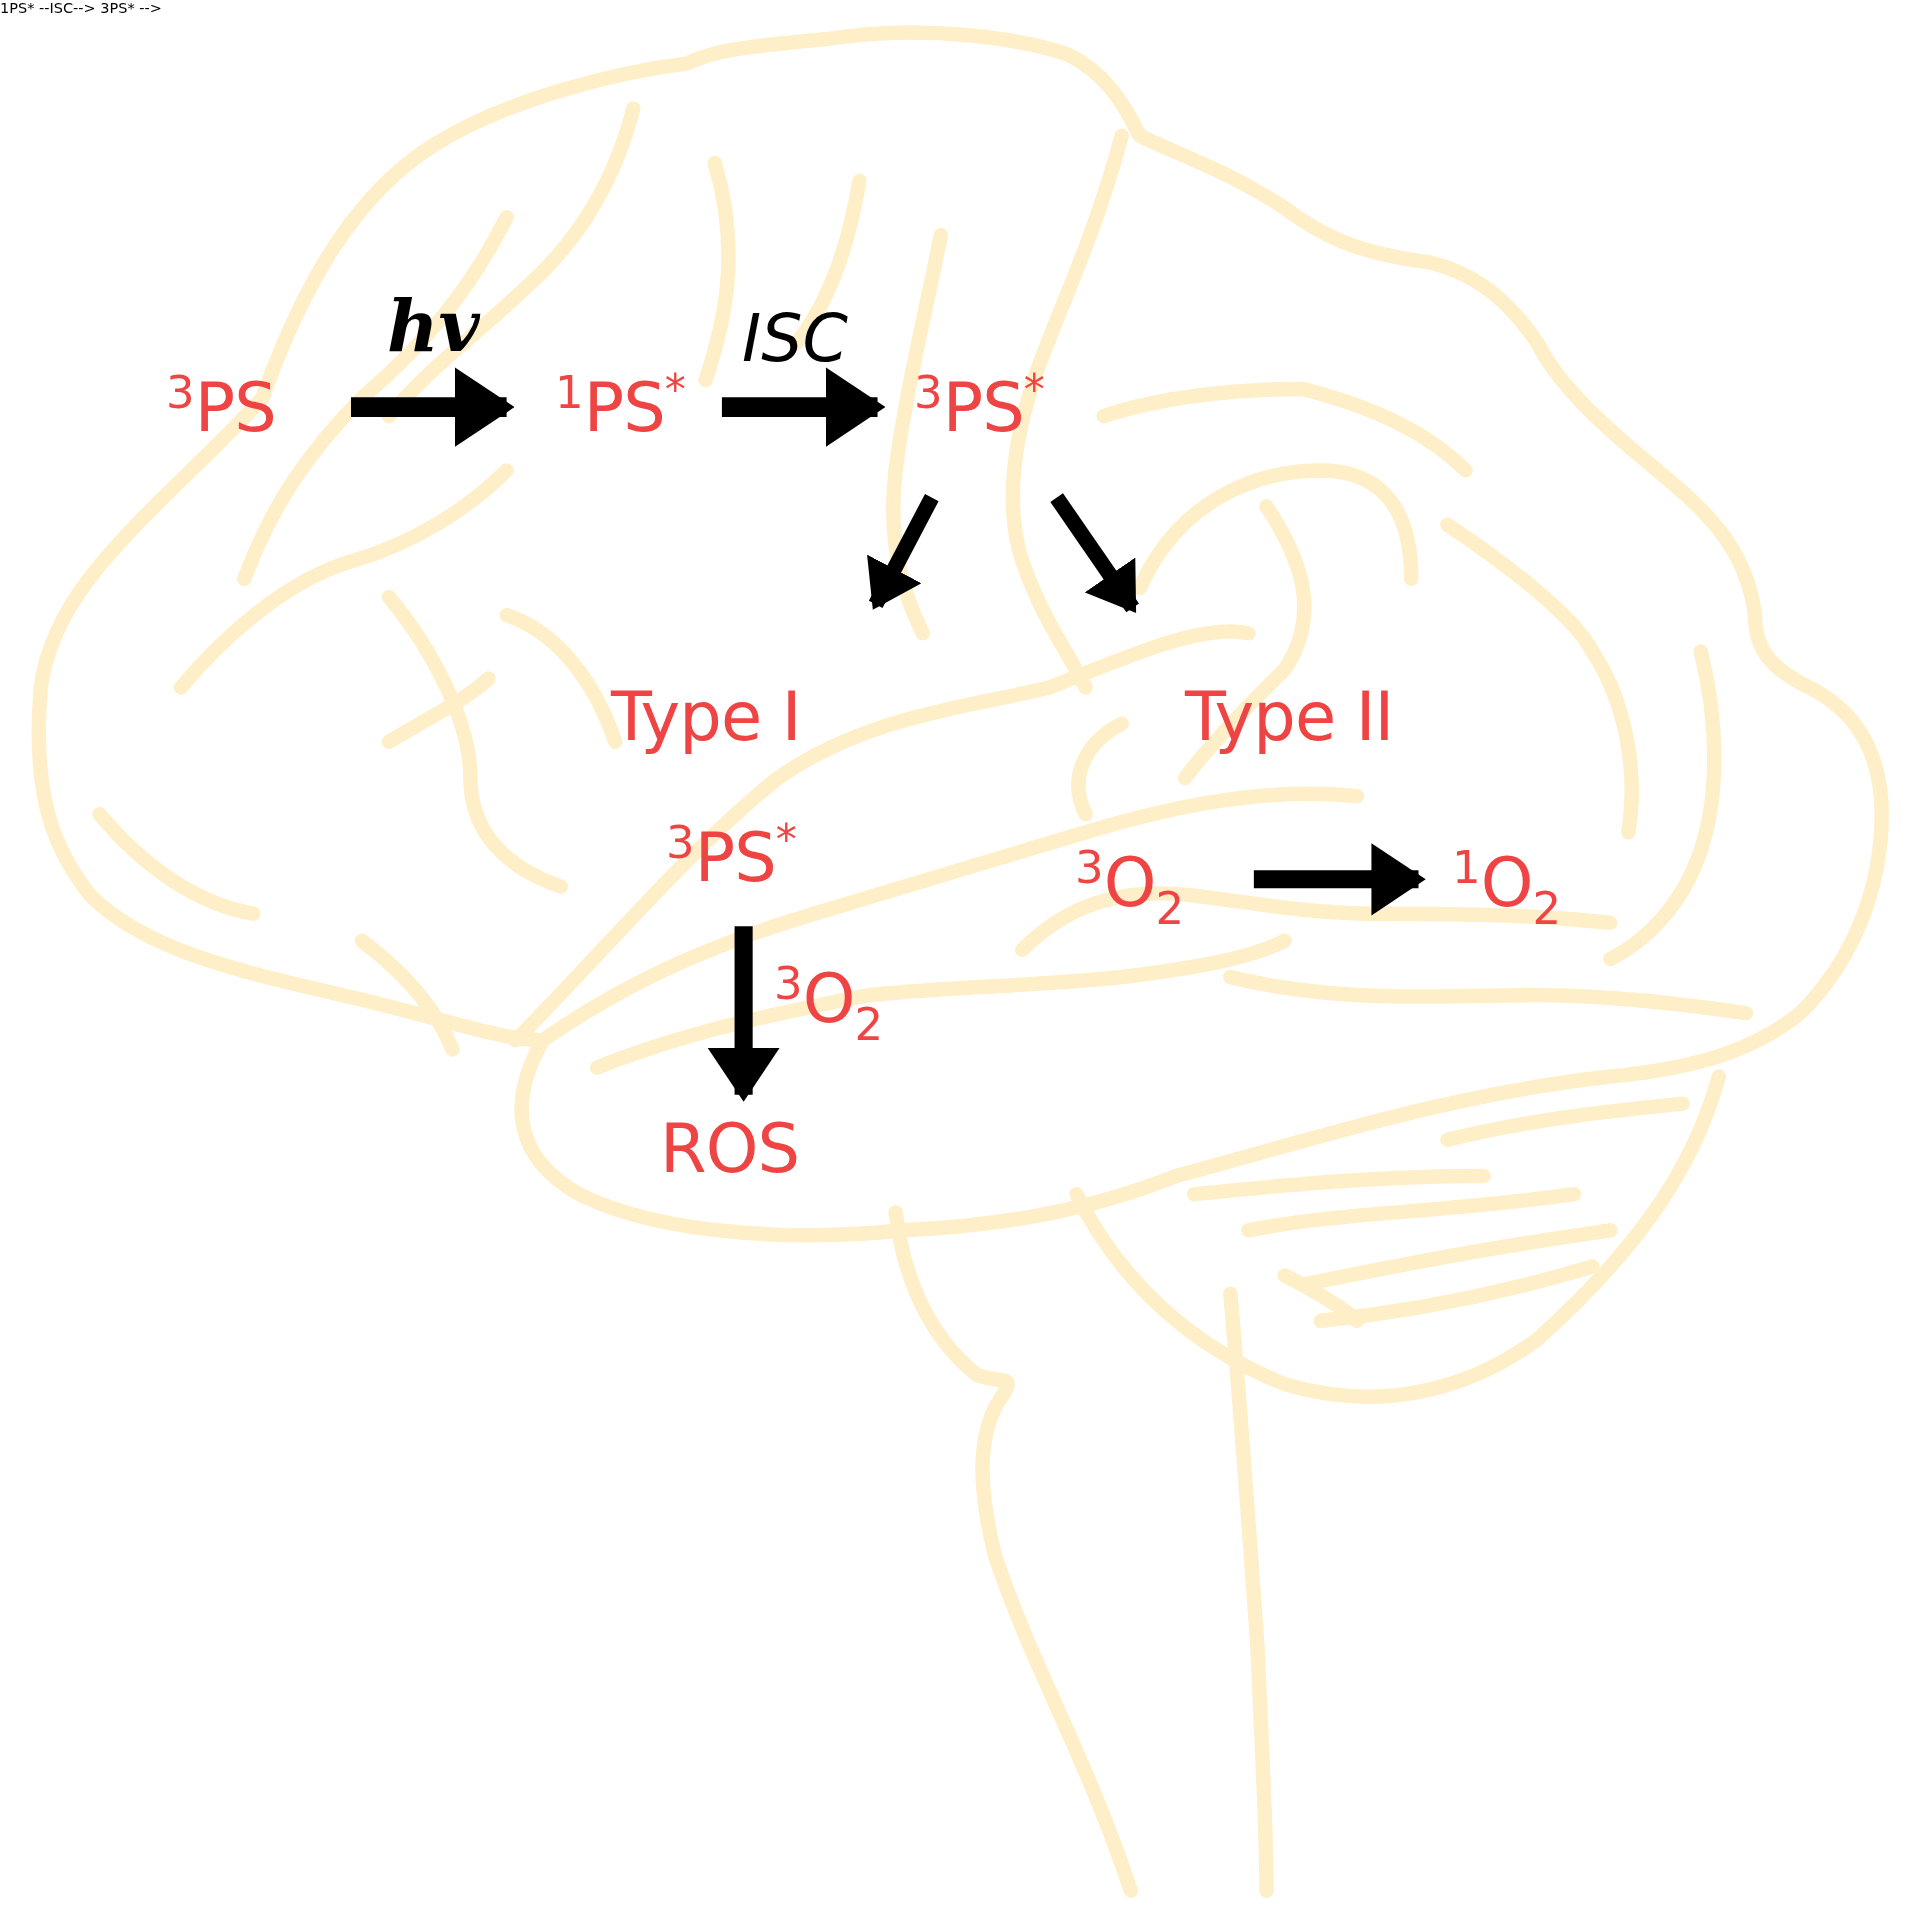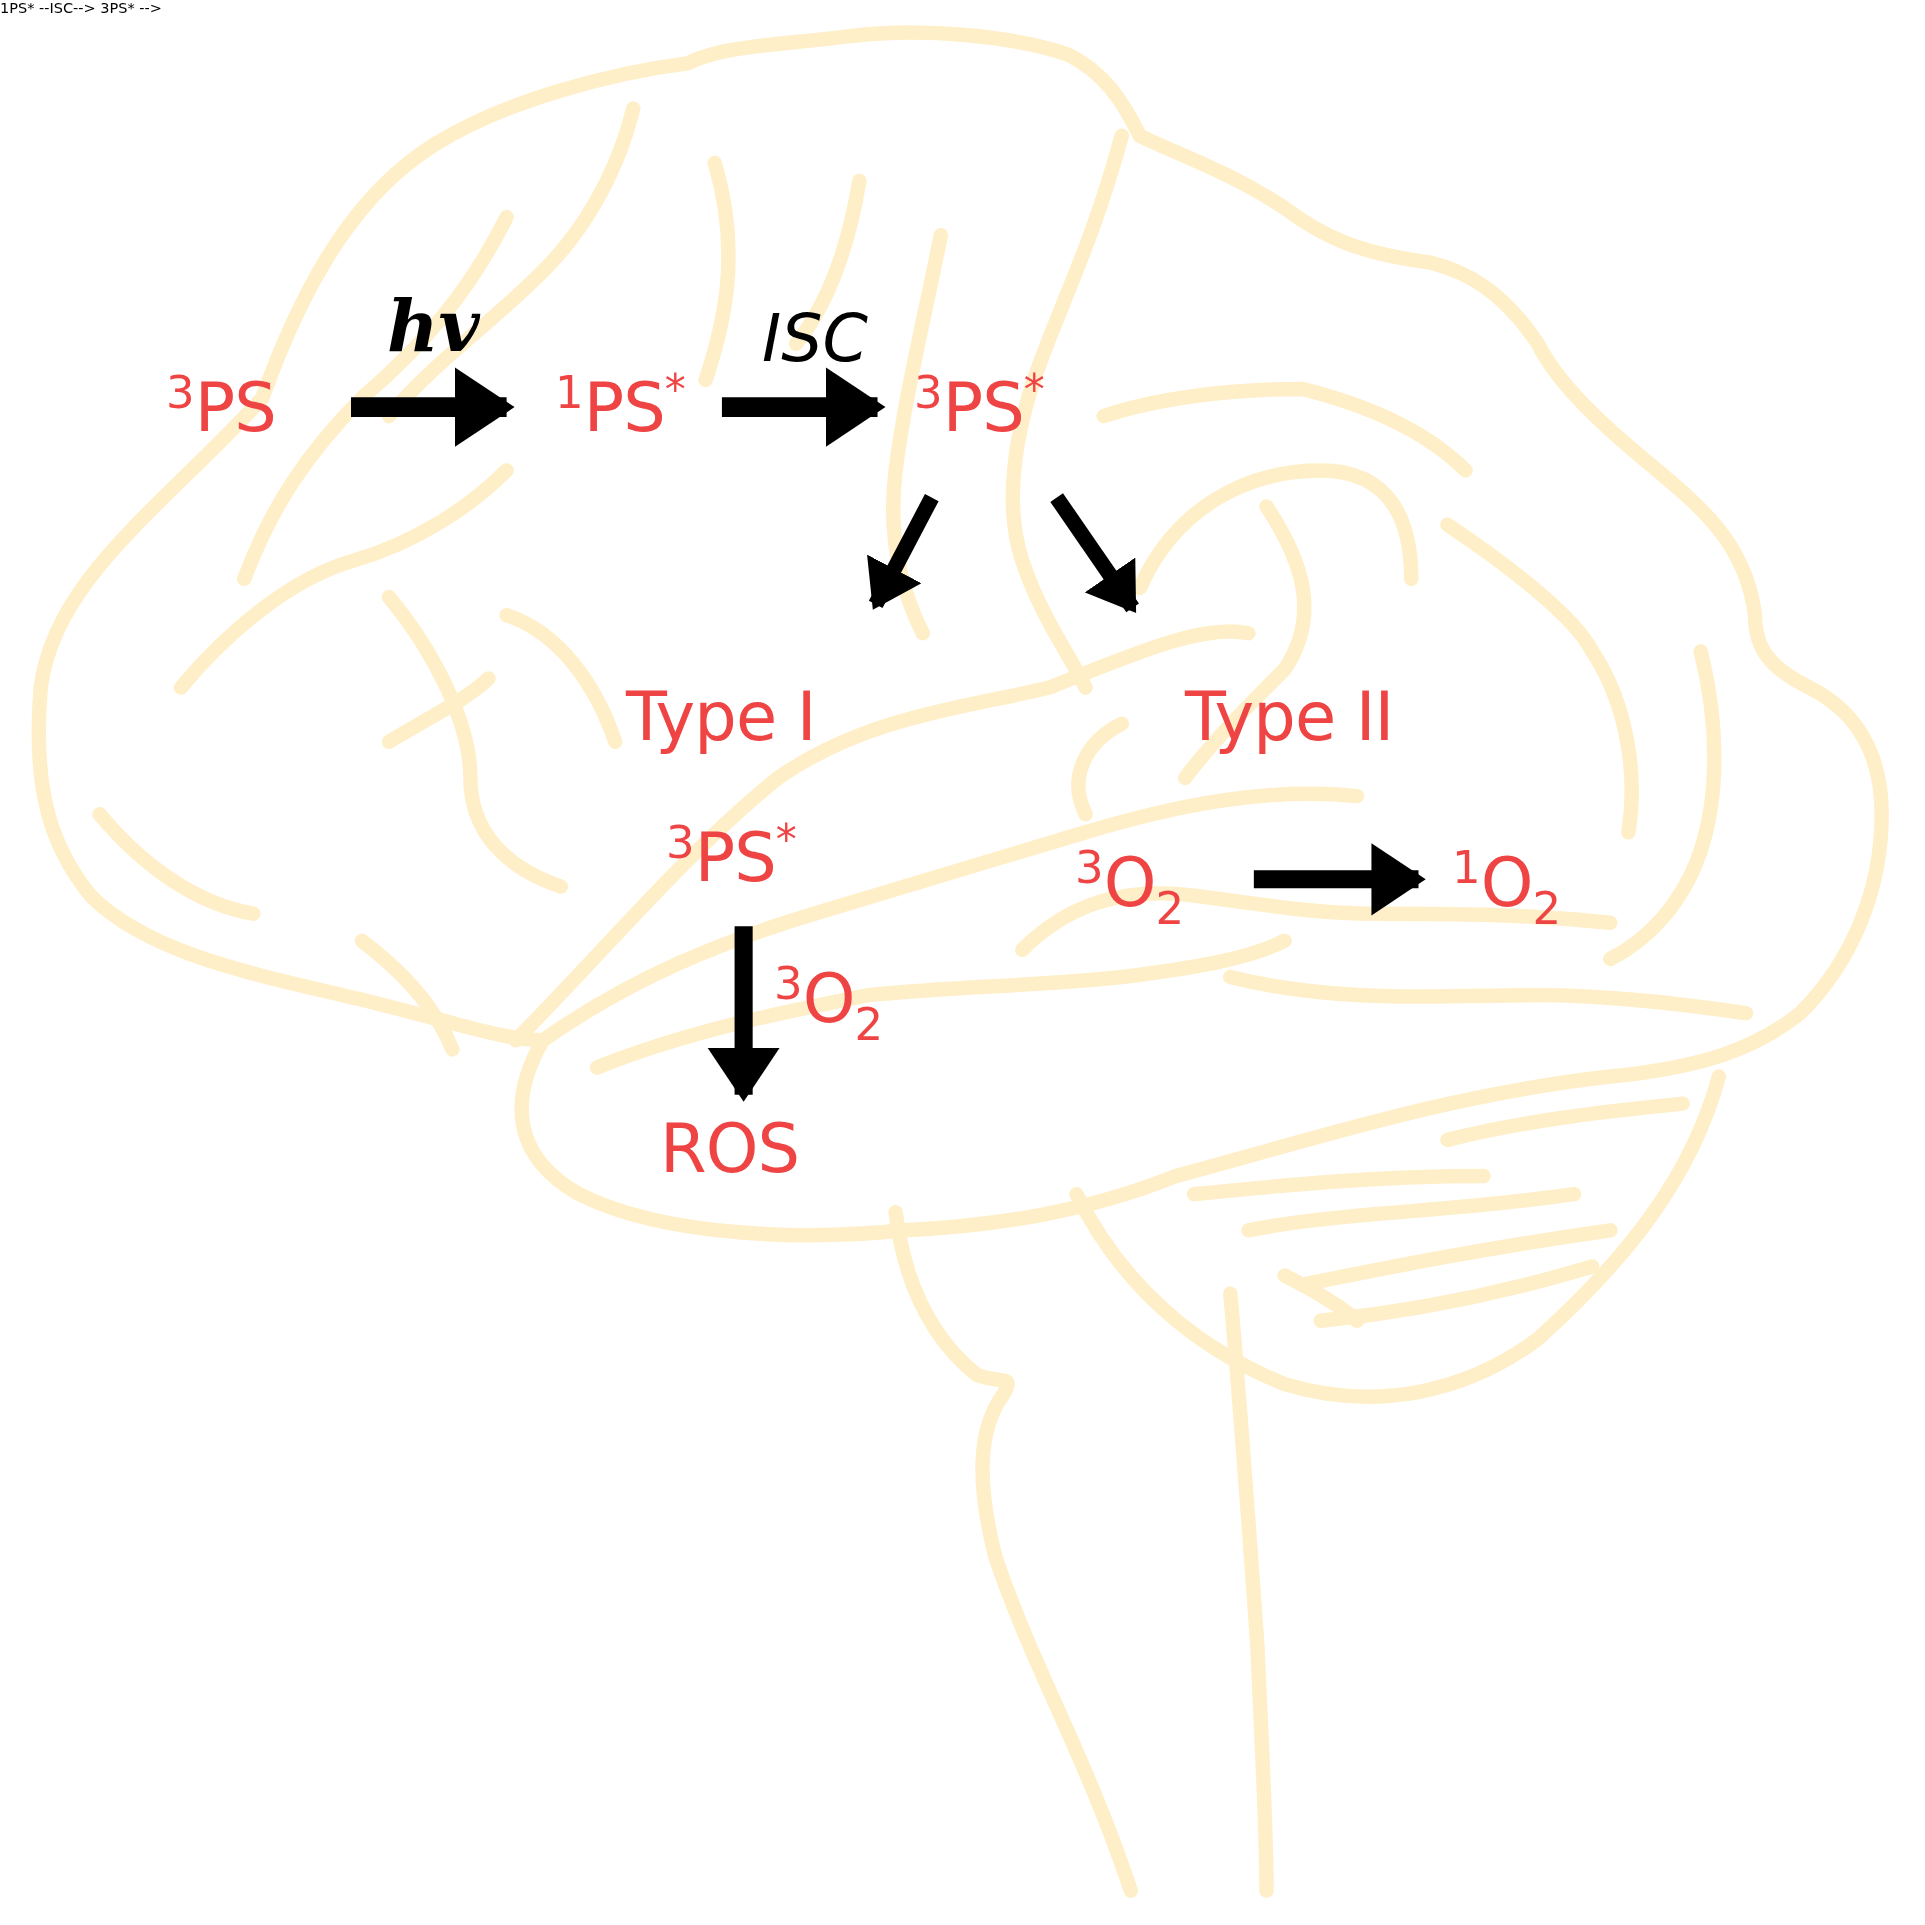--- a/index.html
+++ b/index.html
@@ -142,30 +142,30 @@
   <div class="label" style="left:166px; top:375px;">
     <sup>3</sup><span>PS</span>
   </div>
   <div class="italic-label" style="left:387px; top:291px;">
     <span>hv</span>
   </div>
 
   <div class="label" style="left:555px; top:375px;">
     <sup>1</sup><span>PS</span><span class="star">*</span>
   </div>
-  <div class="isc-label" style="left:762px; top:306px;">
+  <div class="isc-label" style="left:742px; top:306px;">
     <span>ISC</span>
   </div>
 
   <div class="label" style="left:914px; top:375px;">
     <sup>3</sup><span>PS</span><span class="star">*</span>
   </div>
 
   
-  <div class="label" style="left:626px; top:684px;">
+  <div class="label" style="left:611px; top:684px;">
     <span>Type I</span>
   </div>
   <div class="label" style="left:1185px; top:684px;">
     <span>Type II</span>
   </div>
 
   
   <div class="label" style="left:666px; top:825px;">
     <sup>3</sup><span>PS</span><span class="star">*</span>
   </div>

